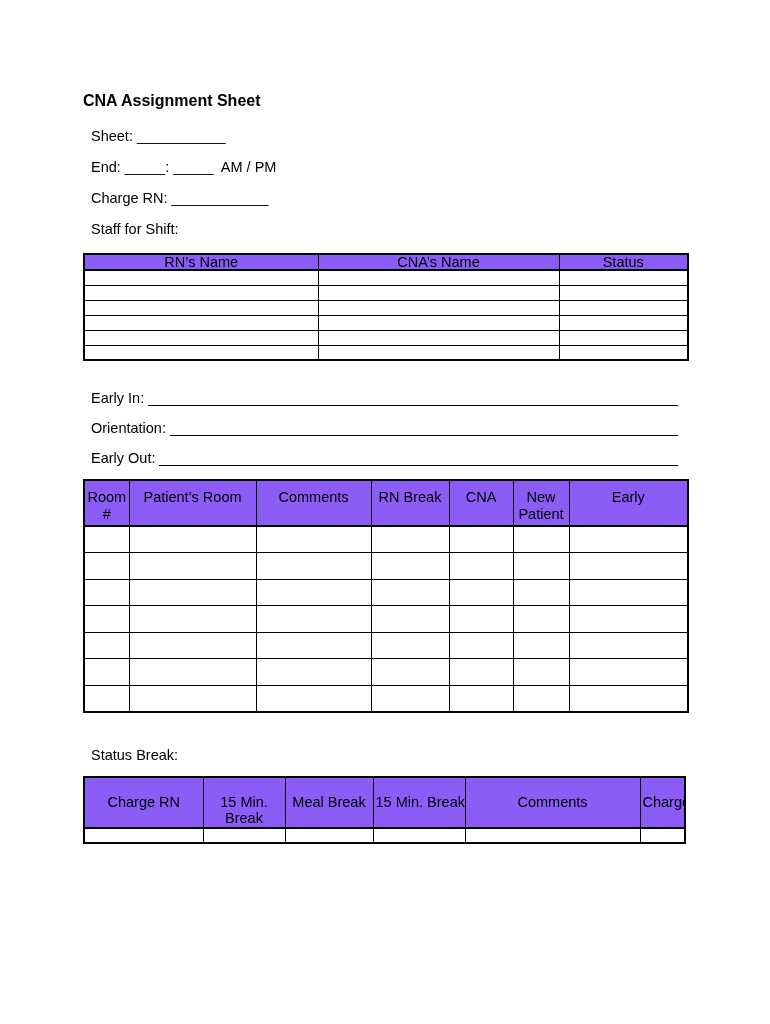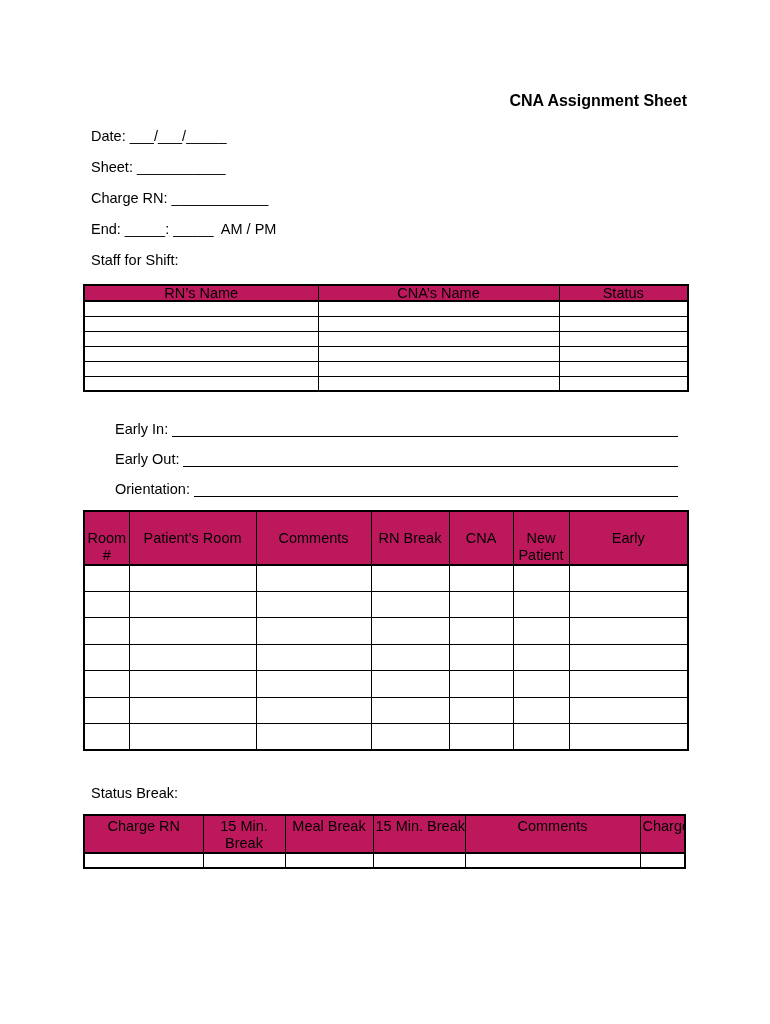--- a/index.html
+++ b/index.html
@@ -7,21 +7,21 @@
     position:relative;
     width:770px; height:1024px;
     background:#ffffff;
     box-sizing:border-box;
     padding:93px 83px 0 83px;
     font-family:"Liberation Sans", sans-serif;
     color:#000;
     overflow:hidden;
   }
   .title {
-    text-align:right;
+    text-align:left;
     font-weight:bold;
     font-size:16px;
     line-height:16px;
     margin:0 0 20px 0;
   }
   p.field {
     margin:0 0 16px 8px;
     font-size:14.5px;
     line-height:15px;
     white-space:pre;
@@ -33,64 +33,63 @@
   }
   th, td {
     border:1px solid #000;
     padding:0 2px;
     box-sizing:border-box;
     font-size:14.5px;
     font-weight:400;
     overflow:hidden;
   }
   thead th {
-    background:#be185d;
+    background:#8b5cf6;
     text-align:center;
     border-bottom:2px solid #000;
     line-height:1.16;
   }
   .t1 { width:604px; }
   .t1 thead th { height:15px; line-height:14px; }
   .t1 tbody td { height:15px; }
   .t2 { width:604px; margin-top:13px; }
-  .t2 thead th { height:46px; vertical-align:top; padding-top:18px; }
+  .t2 thead th { height:46px; vertical-align:top; padding-top:8px; }
   .t2 tbody td { height:26.5px; }
   .t3 { width:601px; }
-  .t3 thead th { height:30px; vertical-align:top; padding-top:2px; }
+  .t3 thead th { height:30px; vertical-align:top; padding-top:16px; }
   .t3 thead th:nth-child(4) { white-space:nowrap; }
   .t3 tbody td { height:15px; }
   .blank-row {
     display:flex;
     align-items:flex-end;
     margin:15px 0 0 8px;
     width:587px;
     font-size:14.5px;
     line-height:15px;
   }
   .blank-row.first { margin-top:30px; }
-  .blank-row .lbl { white-space:pre;margin-left:24px; }
+  .blank-row .lbl { white-space:pre; }
   .blank-row .line {
     flex:1;
     height:14px;
     margin-left:4px;
     border-bottom:1.5px solid #000;
   }
   .shift-break { margin:35px 0 13px 8px !important; }
 </style>
 </head>
 <body>
 
 <div class="page">
 
   <div class="title">CNA Assignment Sheet</div>
 
-  <p class="field">Date: ___/___/_____</p>
   <p class="field">Sheet: ___________</p>
+  <p class="field">End: _____: _____  AM / PM</p>
   <p class="field">Charge RN: ____________</p>
-  <p class="field">End: _____: _____  AM / PM</p>
   <p class="field">Staff for Shift:</p>
 
   <table class="t1">
       <colgroup>
         <col style="width: 234px;">
         <col style="width: 241px;">
         <col style="width: 129px;">
       </colgroup>
       <thead>
         <tr>
@@ -131,25 +130,25 @@
           <td></td>
         </tr>
       </tbody>
     </table>
 
   <div class="blank-row first">
     <span class="lbl">Early In:</span>
     <span class="line"></span>
   </div>
   <div class="blank-row">
-    <span class="lbl">Early Out:</span>
+    <span class="lbl">Orientation:</span>
     <span class="line"></span>
   </div>
   <div class="blank-row">
-    <span class="lbl">Orientation:</span>
+    <span class="lbl">Early Out:</span>
     <span class="line"></span>
   </div>
 
   <table class="t2">
       <colgroup>
         <col style="width: 45px;">
         <col style="width: 127px;">
         <col style="width: 115px;">
         <col style="width: 78px;">
         <col style="width: 64px;">

